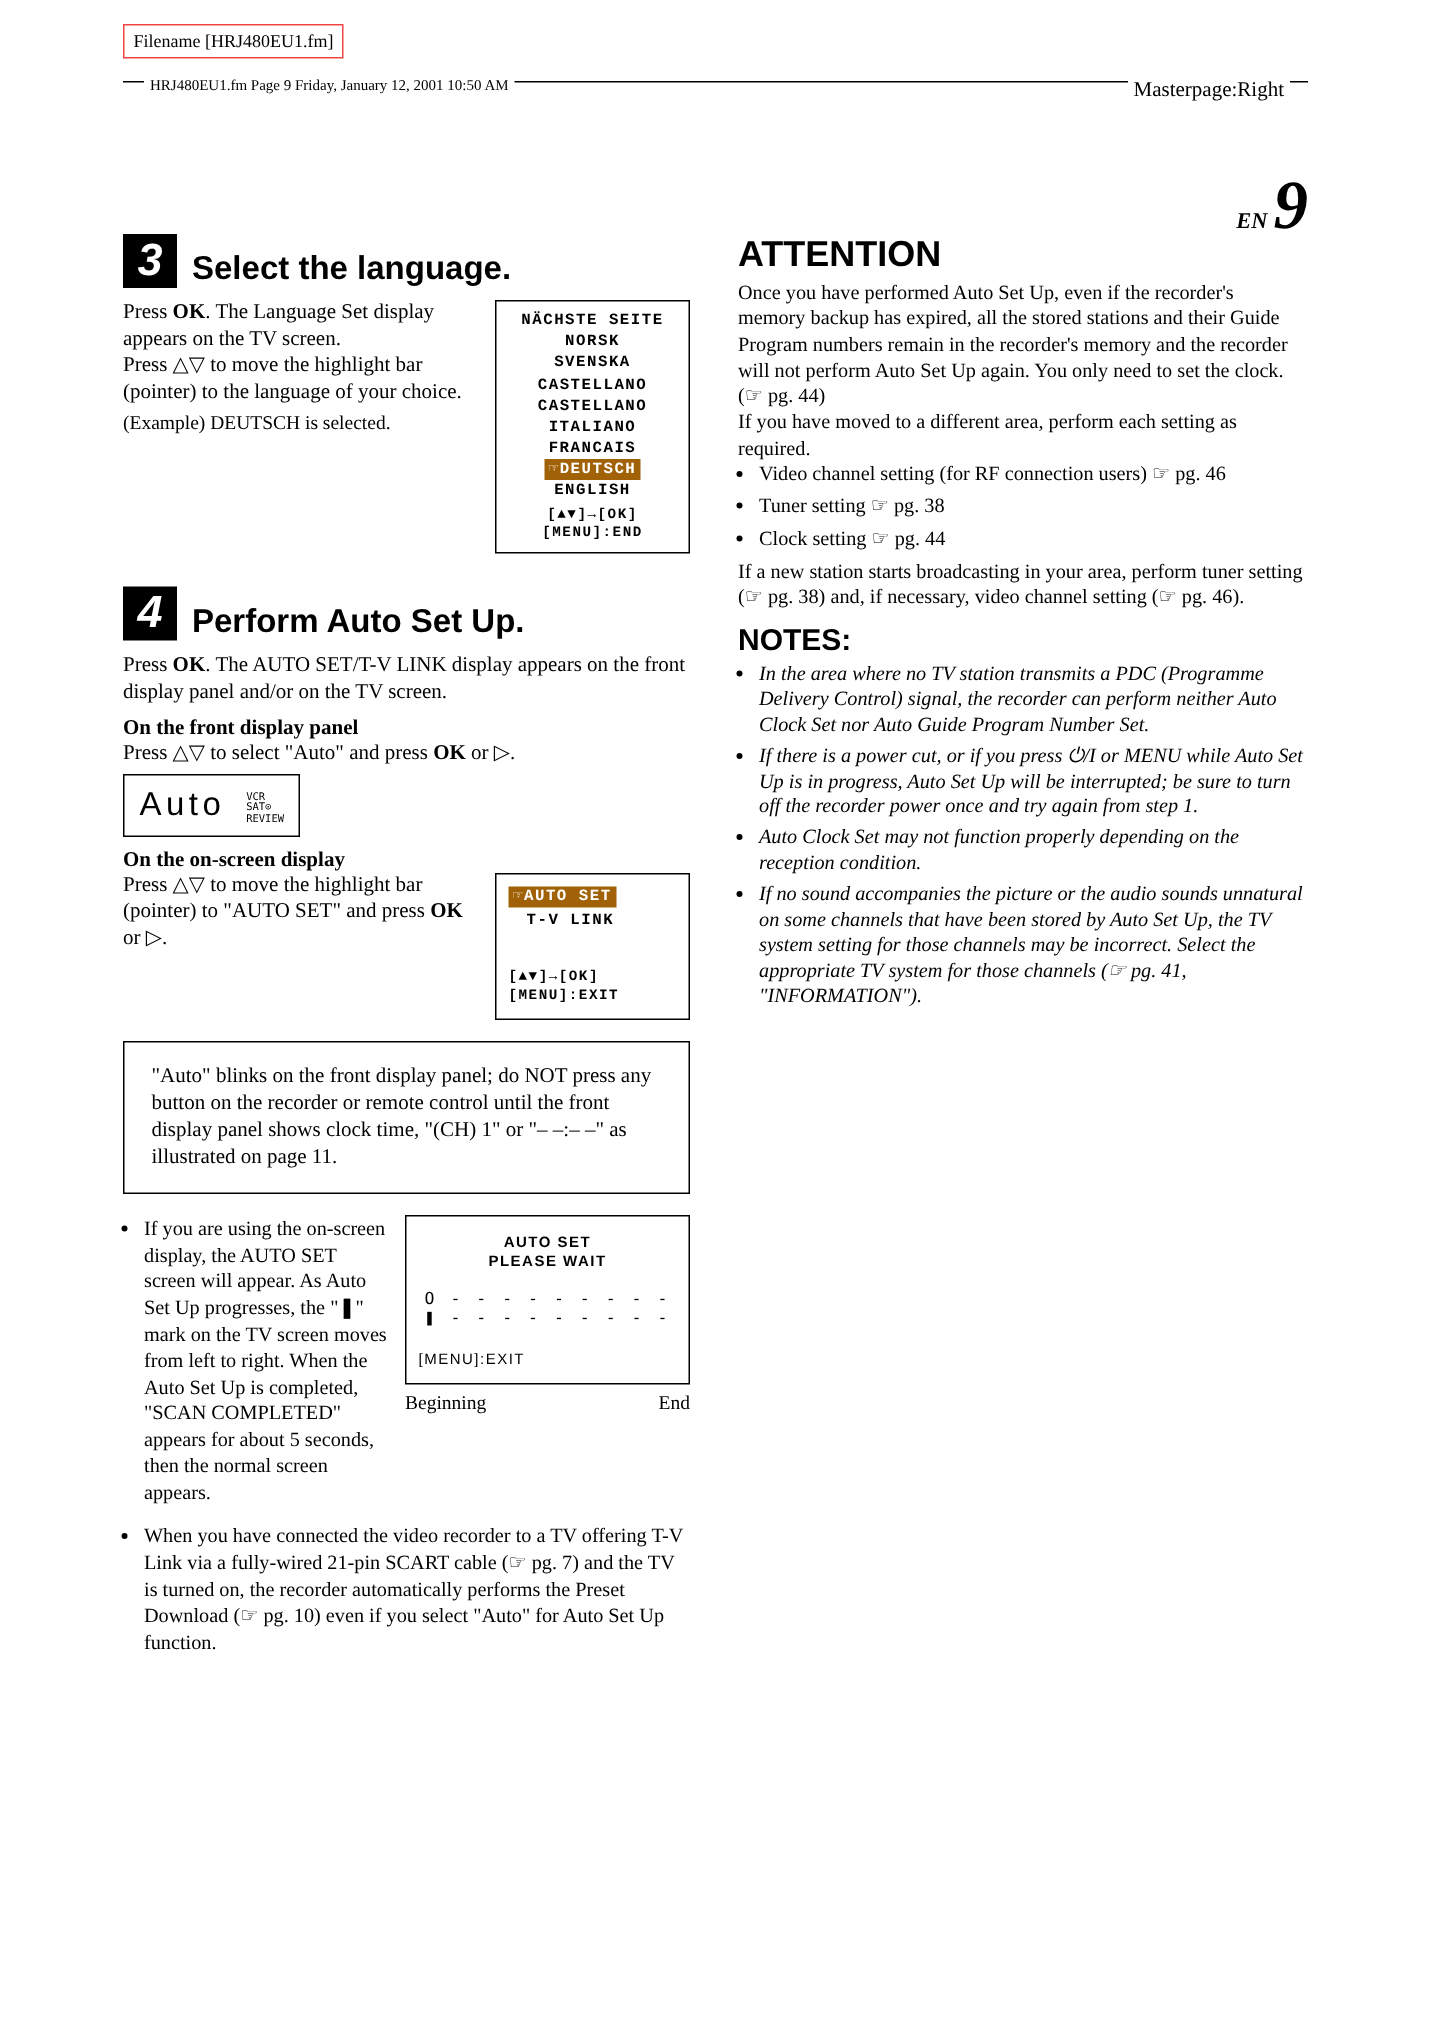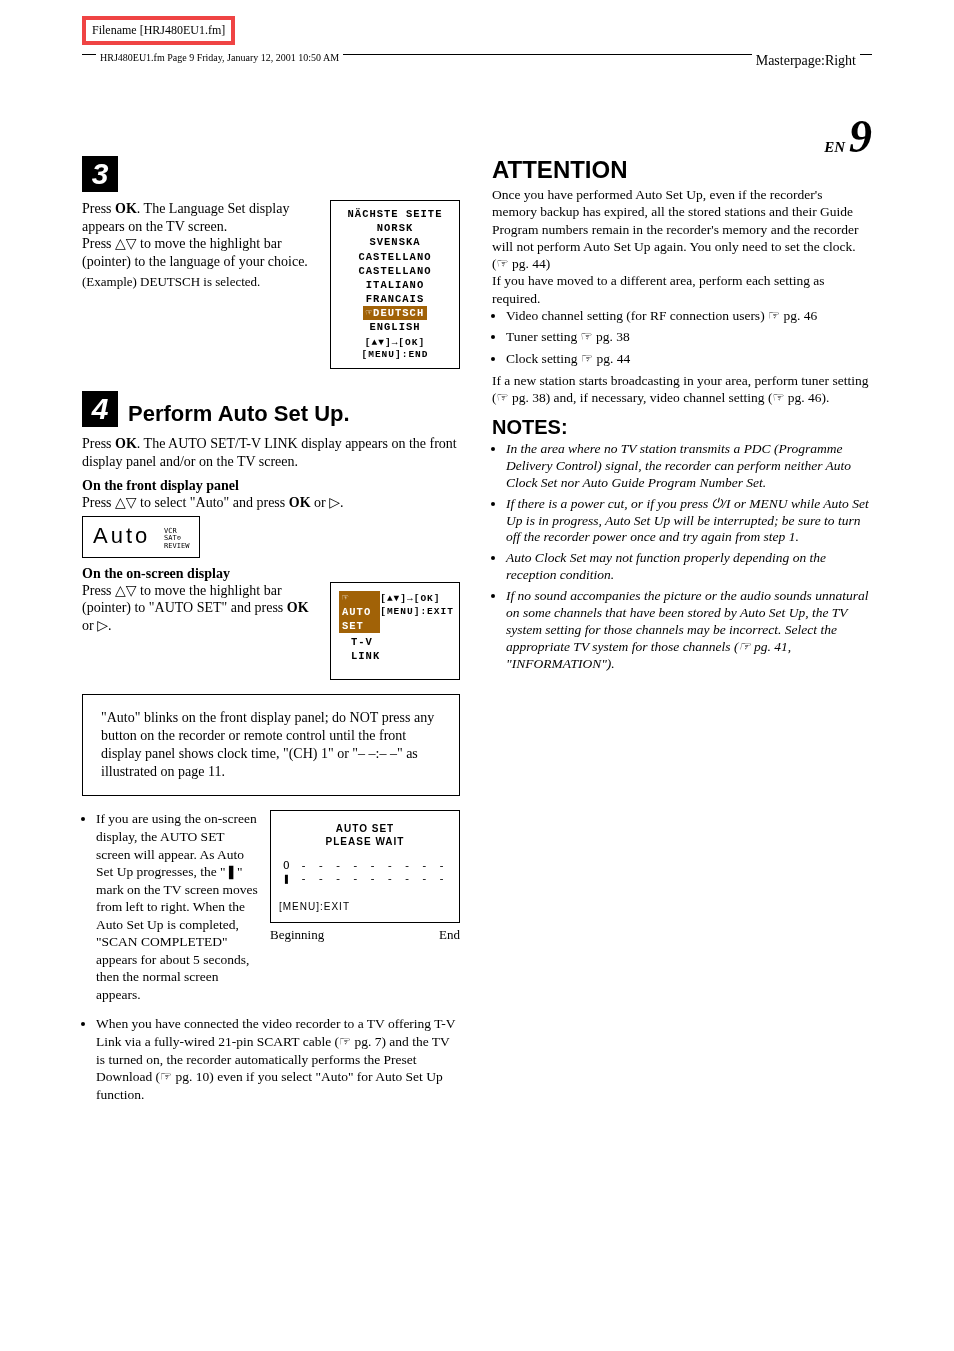--- a/index.html
+++ b/index.html
@@ -1,18 +1,18 @@
 <!DOCTYPE html>
 <html><head>
 <meta charset="utf-8">
 <style>
   *{box-sizing:border-box;margin:0;padding:0}
   body{background:#fff;font-family:"Times New Roman",serif;color:#000;width:954px;height:1351px;position:relative}
   .page{position:absolute;top:48px;left:82px;width:790px;height:1240px}
-  .filename-box{border:4px solid #ef4444;font-size:12px;padding:3px 6px;position:absolute;top:-32px;left:0}
+  .filename-box{border:1px solid #ef4444;font-size:12px;padding:3px 6px;position:absolute;top:-32px;left:0}
   .header-line{border-top:1px solid #000;position:absolute;top:6px;left:0;right:0}
   .header-text{font-size:10px;position:absolute;top:-3px;left:14px;background:#fff;padding:0 4px}
   .masterpage{font-size:14px;position:absolute;top:-2px;right:12px;background:#fff;padding:0 4px}
   .pn{position:absolute;top:62px;right:0;font-style:italic}
   .pn .en{font-size:15px;font-weight:700}
   .pn .num{font-size:46px;font-weight:700;font-style:italic;font-family:Georgia, 'Times New Roman', serif}
   .cols{display:flex;gap:32px;position:absolute;top:108px;left:0}
   .col{width:378px}
   h2.step{display:flex;align-items:flex-end;gap:10px;font-family:Arial,Helvetica,sans-serif;font-weight:700;font-size:22px;margin-bottom:8px}
   h2.step .box{background:#000;color:#fff;width:36px;height:36px;font-size:30px;display:flex;align-items:center;justify-content:center;font-style:italic;font-family:"Arial Black",Arial,sans-serif}
@@ -57,20 +57,21 @@
     <span class="en">EN</span>
     <span class="num">9</span>
   </div>
 
   <div class="cols">
 
     <div class="col">
 
       <h2 class="step">
         <span class="box">3</span>
+        <span>Select the language.</span>
       </h2>
 
       <div class="row3">
         <div class="txt bodytxt">
           <span>Press </span><b>OK</b><span>. The Language Set display appears on the TV screen.</span><br>
           <span>Press △▽ to move the highlight bar (pointer) to the language of your choice.</span>
           <div class="small" style="margin-top:4px">(Example) DEUTSCH is selected.</div>
         </div>
         <div class="panel" style="width:130px">
           <div>NÄCHSTE SEITE</div>
@@ -105,21 +106,21 @@
         <span class="segside" style="white-space:pre">VCR
 SAT⊙
 REVIEW</span>
       </div>
 
       <div class="sub">On the on-screen display</div>
       <div class="row4">
         <div class="txt bodytxt">
           <span>Press △▽ to move the highlight bar (pointer) to "AUTO SET" and press </span><b>OK</b><span> or ▷.</span>
         </div>
-        <div class="panel" style="width:130px;text-align:left;padding:8px;min-height:98px;display:flex;flex-direction:row;justify-content:space-between">
+        <div class="panel" style="width:130px;text-align:left;padding:8px;min-height:98px;display:flex;flex-direction:column;justify-content:space-between">
           <div>
             <span class="sel">☞AUTO SET</span>
             <div style="padding-left:12px;margin-top:2px">T-V LINK</div>
           </div>
           <div class="bot" style="white-space:pre">[▲▼]→[OK]
 [MENU]:EXIT</div>
         </div>
       </div>
 
       <div class="blockquote">"Auto" blinks on the front display panel; do NOT press any button on the recorder or remote control until the front display panel shows clock time, "(CH) 1" or "– –:– –" as illustrated on page 11.</div>

